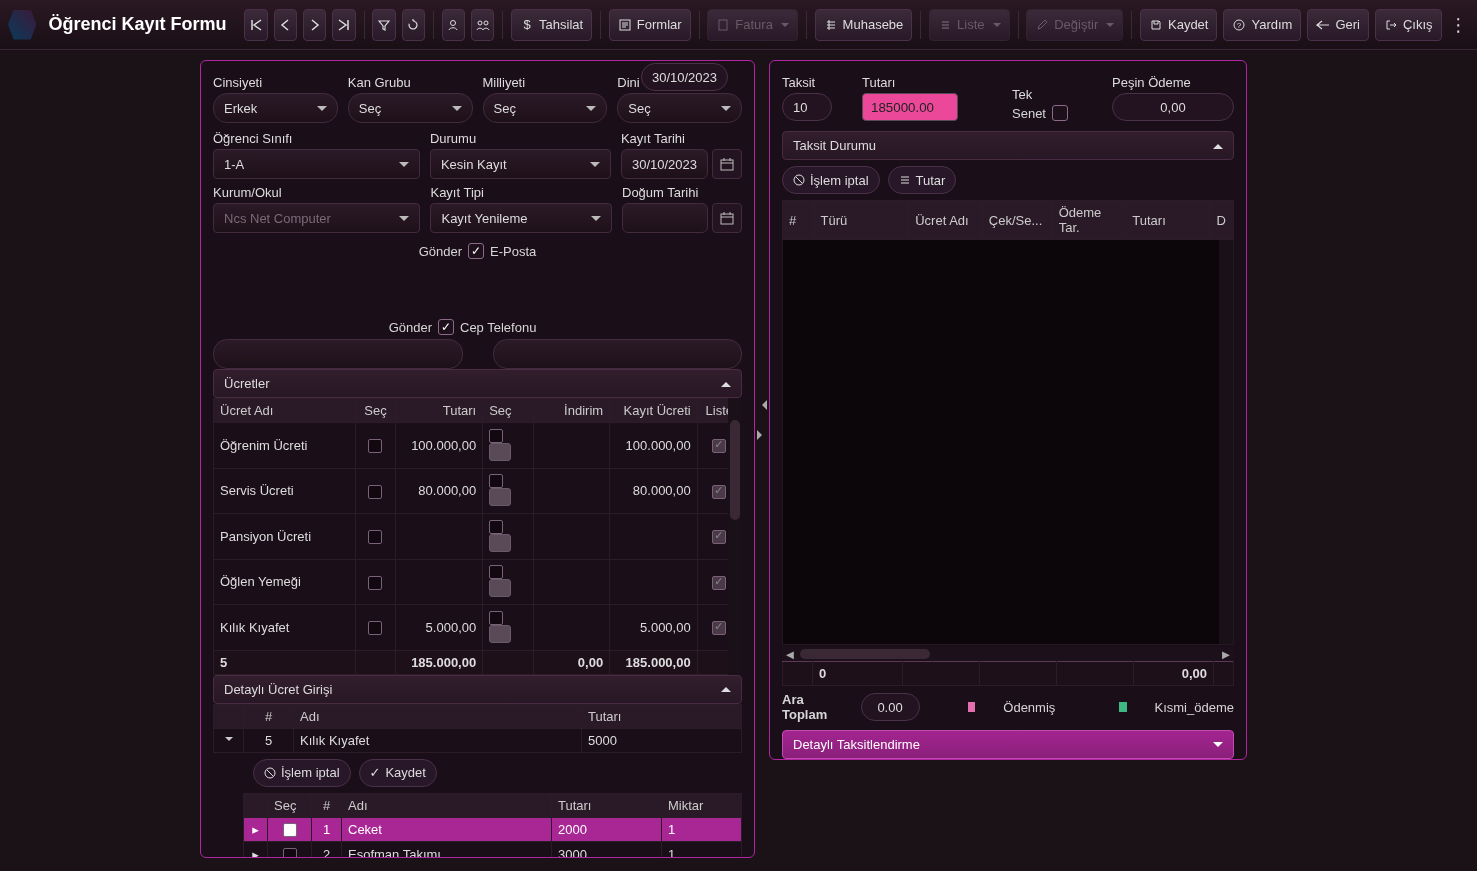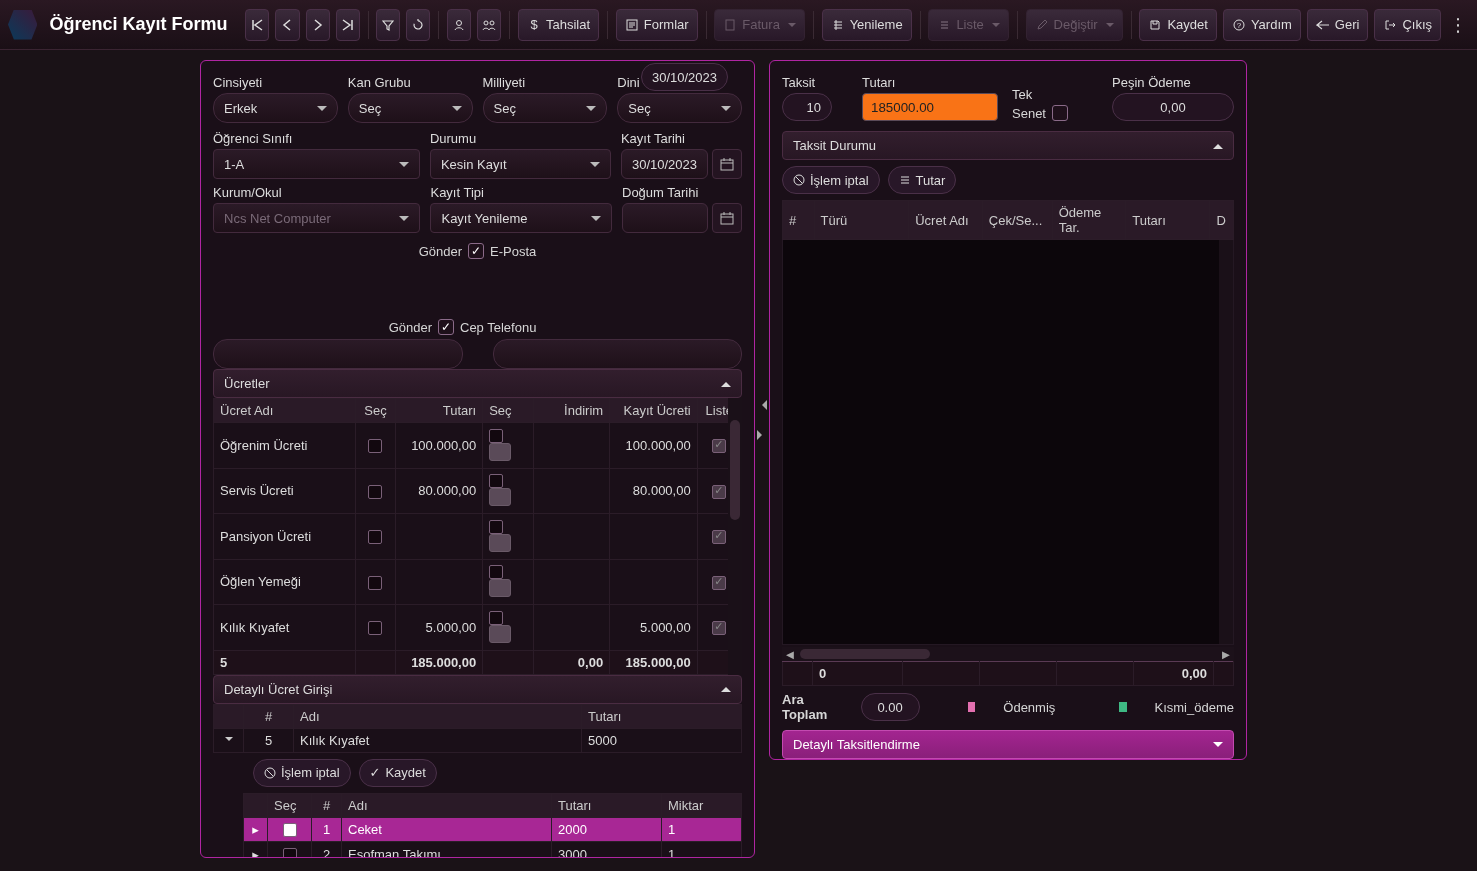--- a/index.html
+++ b/index.html
@@ -164,22 +164,22 @@
 .pager { display:flex; gap:6px; padding:6px; }
 .pager .pg {
   width:26px;height:26px;border-radius:13px;border:1px solid #3a2636;
   background:#261624;color:#ccc;display:flex;align-items:center;justify-content:center;
   cursor:pointer;font-size:12px;
 }
 .pager .pg.cur { background:#a82795; border-color:#c74bb4; color:#fff; }
 
 
 .amount-input {
-  height:28px; background:#f97316; border:1px solid #5a4a58; border-radius:4px;
-  padding:0 8px; color:#222; width:136px;
+  height:28px; background:#ec4899; border:1px solid #5a4a58; border-radius:4px;
+  padding:0 8px; color:#222; width:96px;
 }
 .pill-input {
   height:28px; border-radius:14px; border:1px solid #4a3048; background:#231321;
   padding:0 10px; color:#ddd; display:inline-flex; align-items:center;
 }
 .pill-btn {
   height:28px; border-radius:14px; border:1px solid #4a3048; background:#281728;
   padding:0 10px; color:#ddd; display:inline-flex; align-items:center; gap:5px; cursor:pointer;
 }
 .legend-sq { width:10px;height:10px;display:inline-block;margin-right:4px;}
@@ -289,21 +289,21 @@
       <span>Fatura</span>
       <span style="margin-left:3px;border:4px solid transparent;border-top-color:#6a5a68;margin-top:4px;"></span>
     </div>
   <div class="tb-sep"></div>
   <div class="tb-btn">
       <span class="ico">
         <svg width="12" height="12">
           <path d="M2 3h8M2 6h8M2 9h8M4 1v10" stroke="#ddd"></path>
         </svg>
       </span>
-      <span>Yenileme</span>
+      <span>Muhasebe</span>
     </div>
   <div class="tb-sep"></div>
   <div class="tb-btn disabled">
       <span class="ico">
         <svg width="12" height="12">
           <path d="M3 3h7M3 6h7M3 9h7M1 3h0M1 6h0M1 9h0" stroke="#6a5a68" stroke-width="1.5"></path>
         </svg>
       </span>
       <span>Liste</span>
       <span style="margin-left:3px;border:4px solid transparent;border-top-color:#6a5a68;margin-top:4px;"></span>
@@ -648,21 +648,21 @@
   <div class="splitter">
       <div class="l"></div>
       <div class="r"></div>
     </div>
 
   <div class="panel-right">
     <div class="panel-inner">
       <div class="form-row" style="align-items:flex-end;">
         <div class="form-col" style="flex:0 0 70px;">
             <div class="label">Taksit</div>
-          <div class="pill-input" style="width:50px;justify-content:flex-end;">
+          <div class="pill-input" style="width:50px;justify-content:flex-start;">
               <span>10</span>
             </div>
           </div>
         <div class="form-col" style="flex:0 0 140px;">
             <div class="label">Tutarı</div>
           <input class="amount-input" readonly="" value="185000.00" style="">
           </div>
         <div class="form-col" style="flex:0 0 90px;">
             <div class="label">Tek</div>
           <div class="chk-row">

